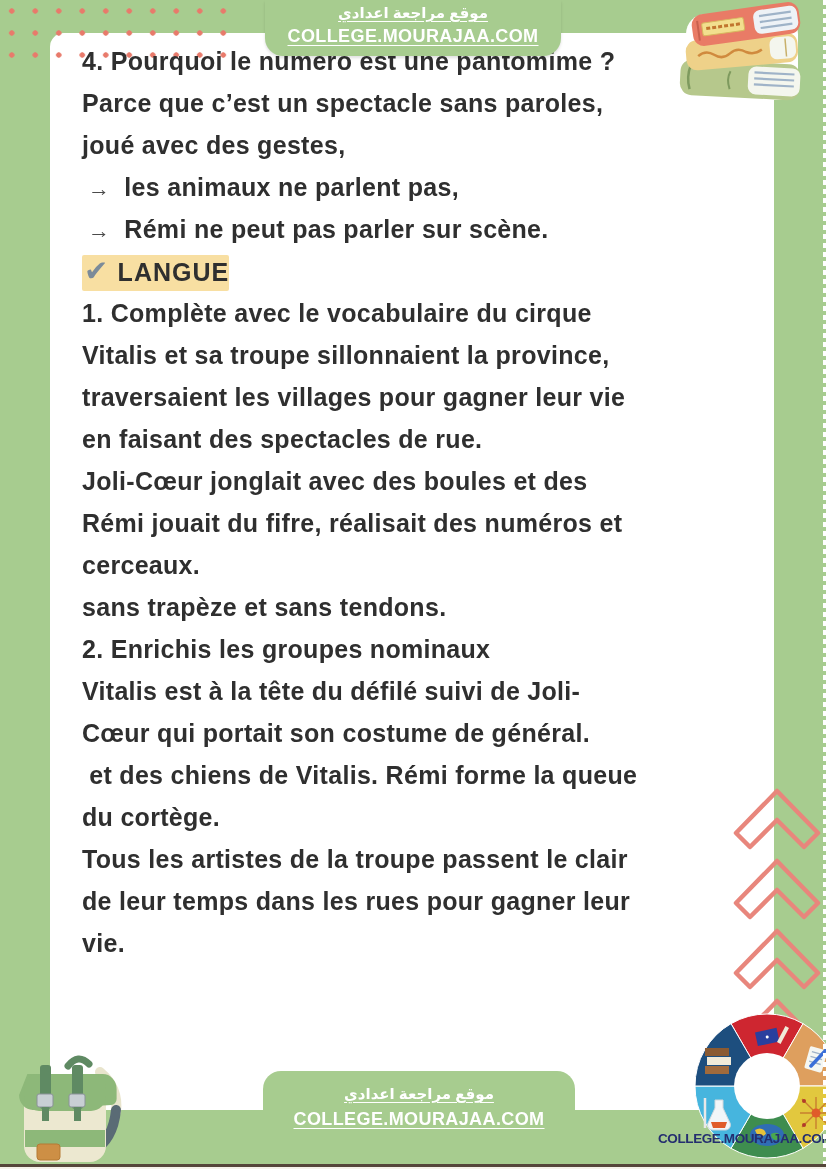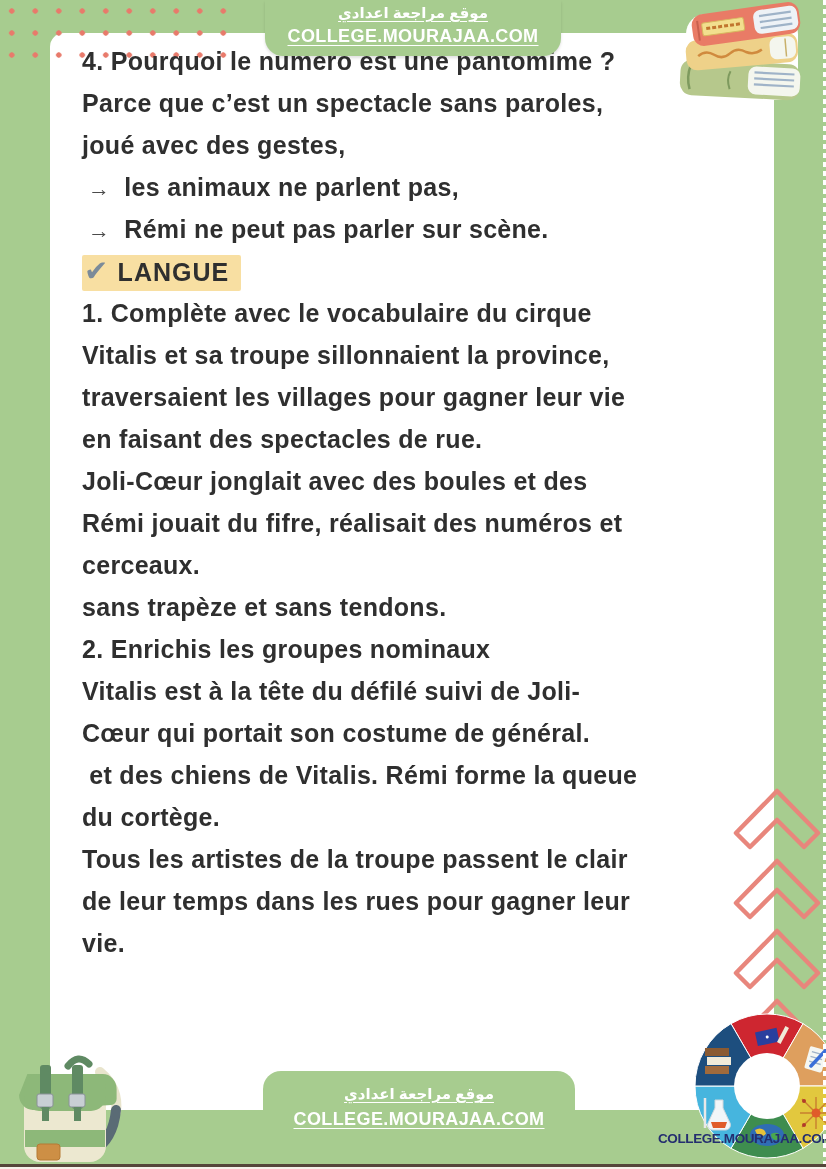--- a/index.html
+++ b/index.html
@@ -54,21 +54,21 @@
   .text-block{
     position:absolute;left:82px;top:40px;width:660px;z-index:2;
     color:#2f2f2f;font-size:25px;font-weight:bold;letter-spacing:0.3px;
   }
   .line{height:42px;line-height:42px;white-space:pre;}
   .arrow-glyph{
     color:#4a4a4a;font-size:22px;font-weight:normal;
     display:inline-block;margin:0 14px 0 6px;
   }
   .hl{
-    background:#f8dfa2;padding:3px 12px 5px 2px;border-radius:2px;
+    background:#f8dfa2;padding:3px 0 5px 2px;border-radius:2px;
   }
   .check{
     color:#7c8b99;font-size:29px;margin-right:9px;
   }
   .hl-text{letter-spacing:1px;}
   
   .chev{position:absolute;left:731px;width:92px;height:70px;z-index:3;}
   .books-svg{position:absolute;left:668px;top:2px;width:156px;height:104px;z-index:4;}
   .logo-svg{position:absolute;left:689px;top:1008px;width:156px;height:156px;z-index:4;}
   .backpack-svg{position:absolute;left:16px;top:1052px;width:122px;height:117px;z-index:5;}

